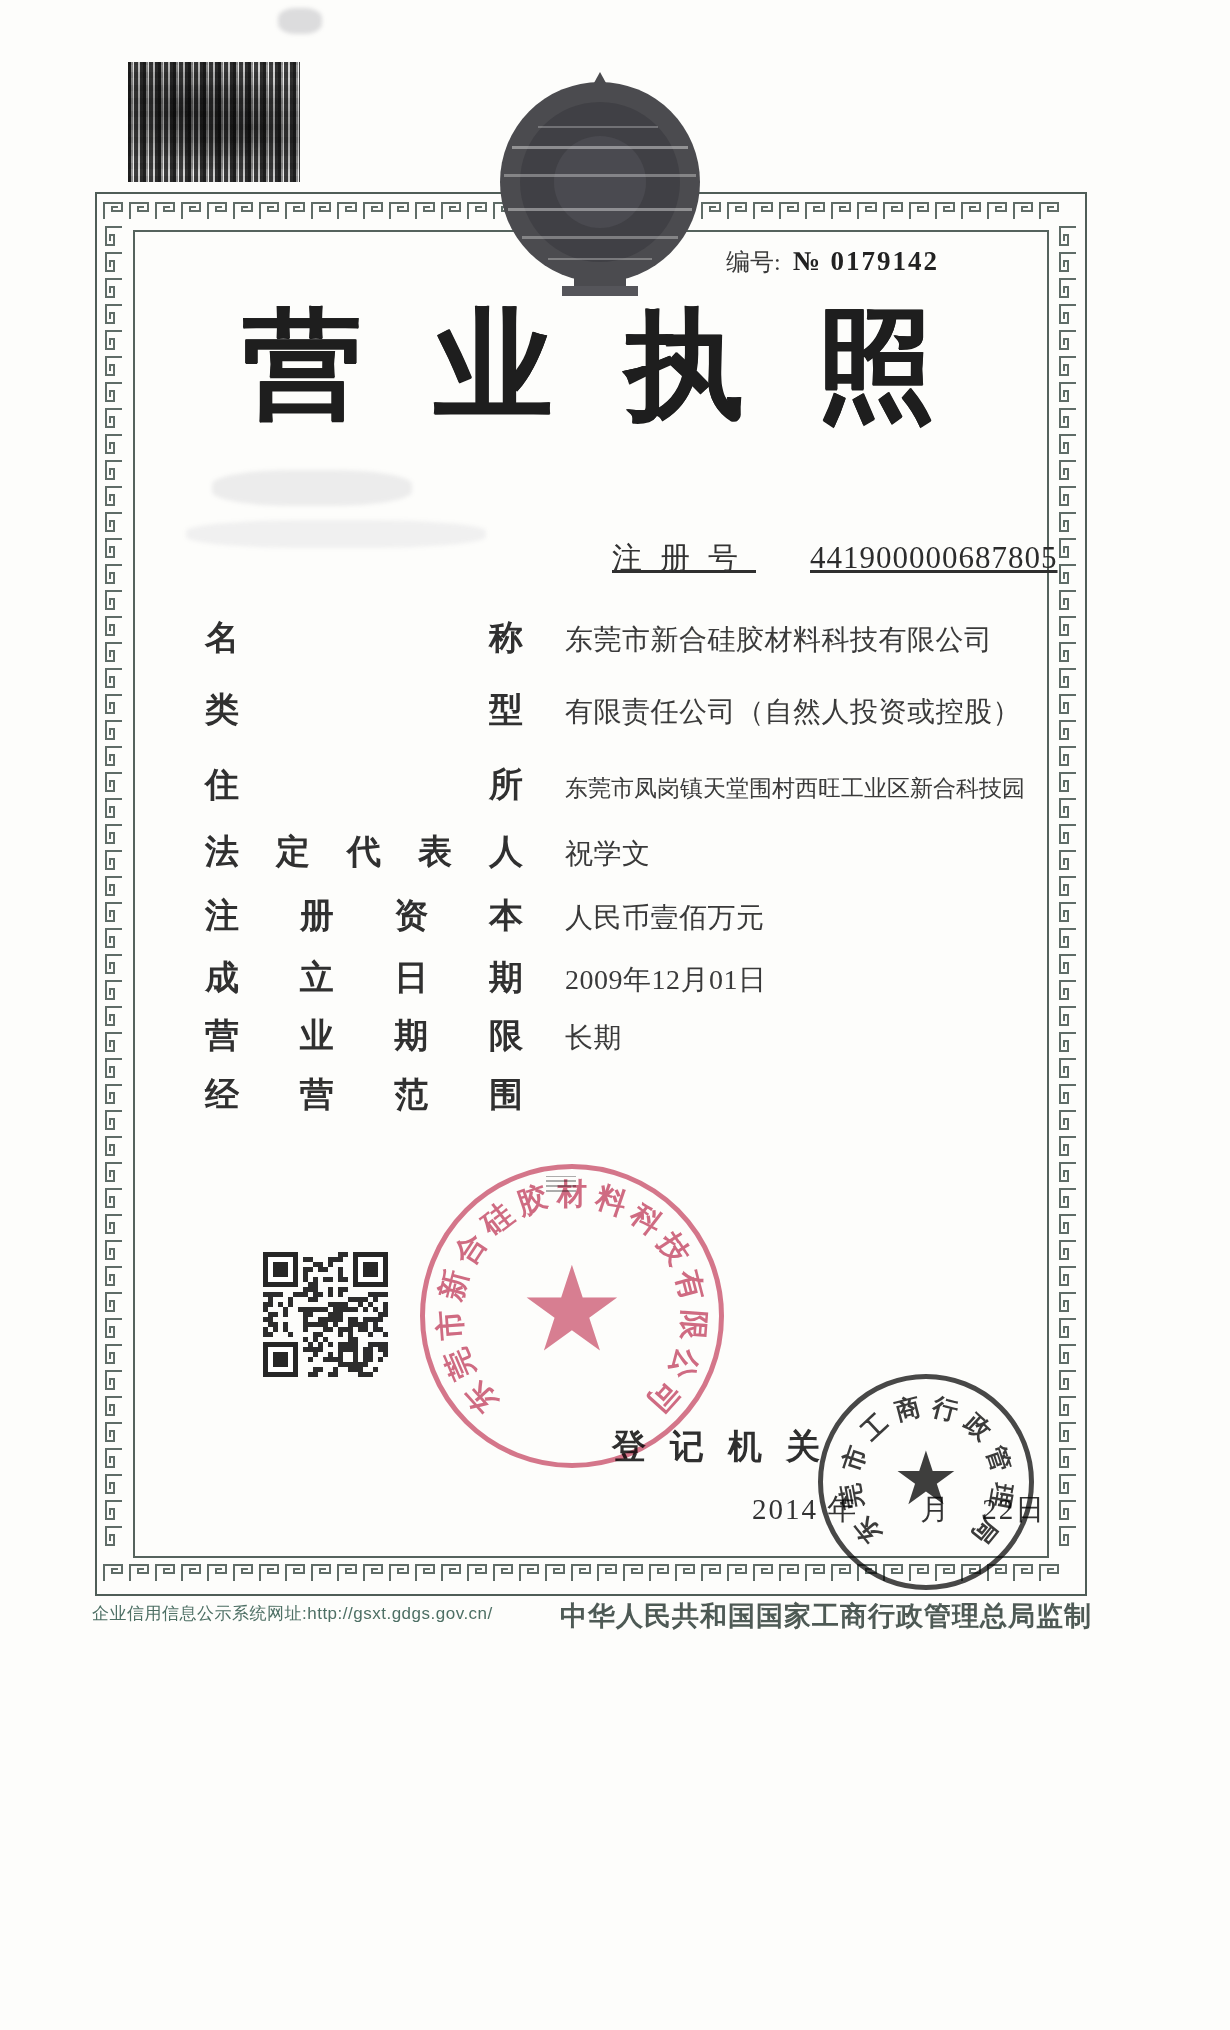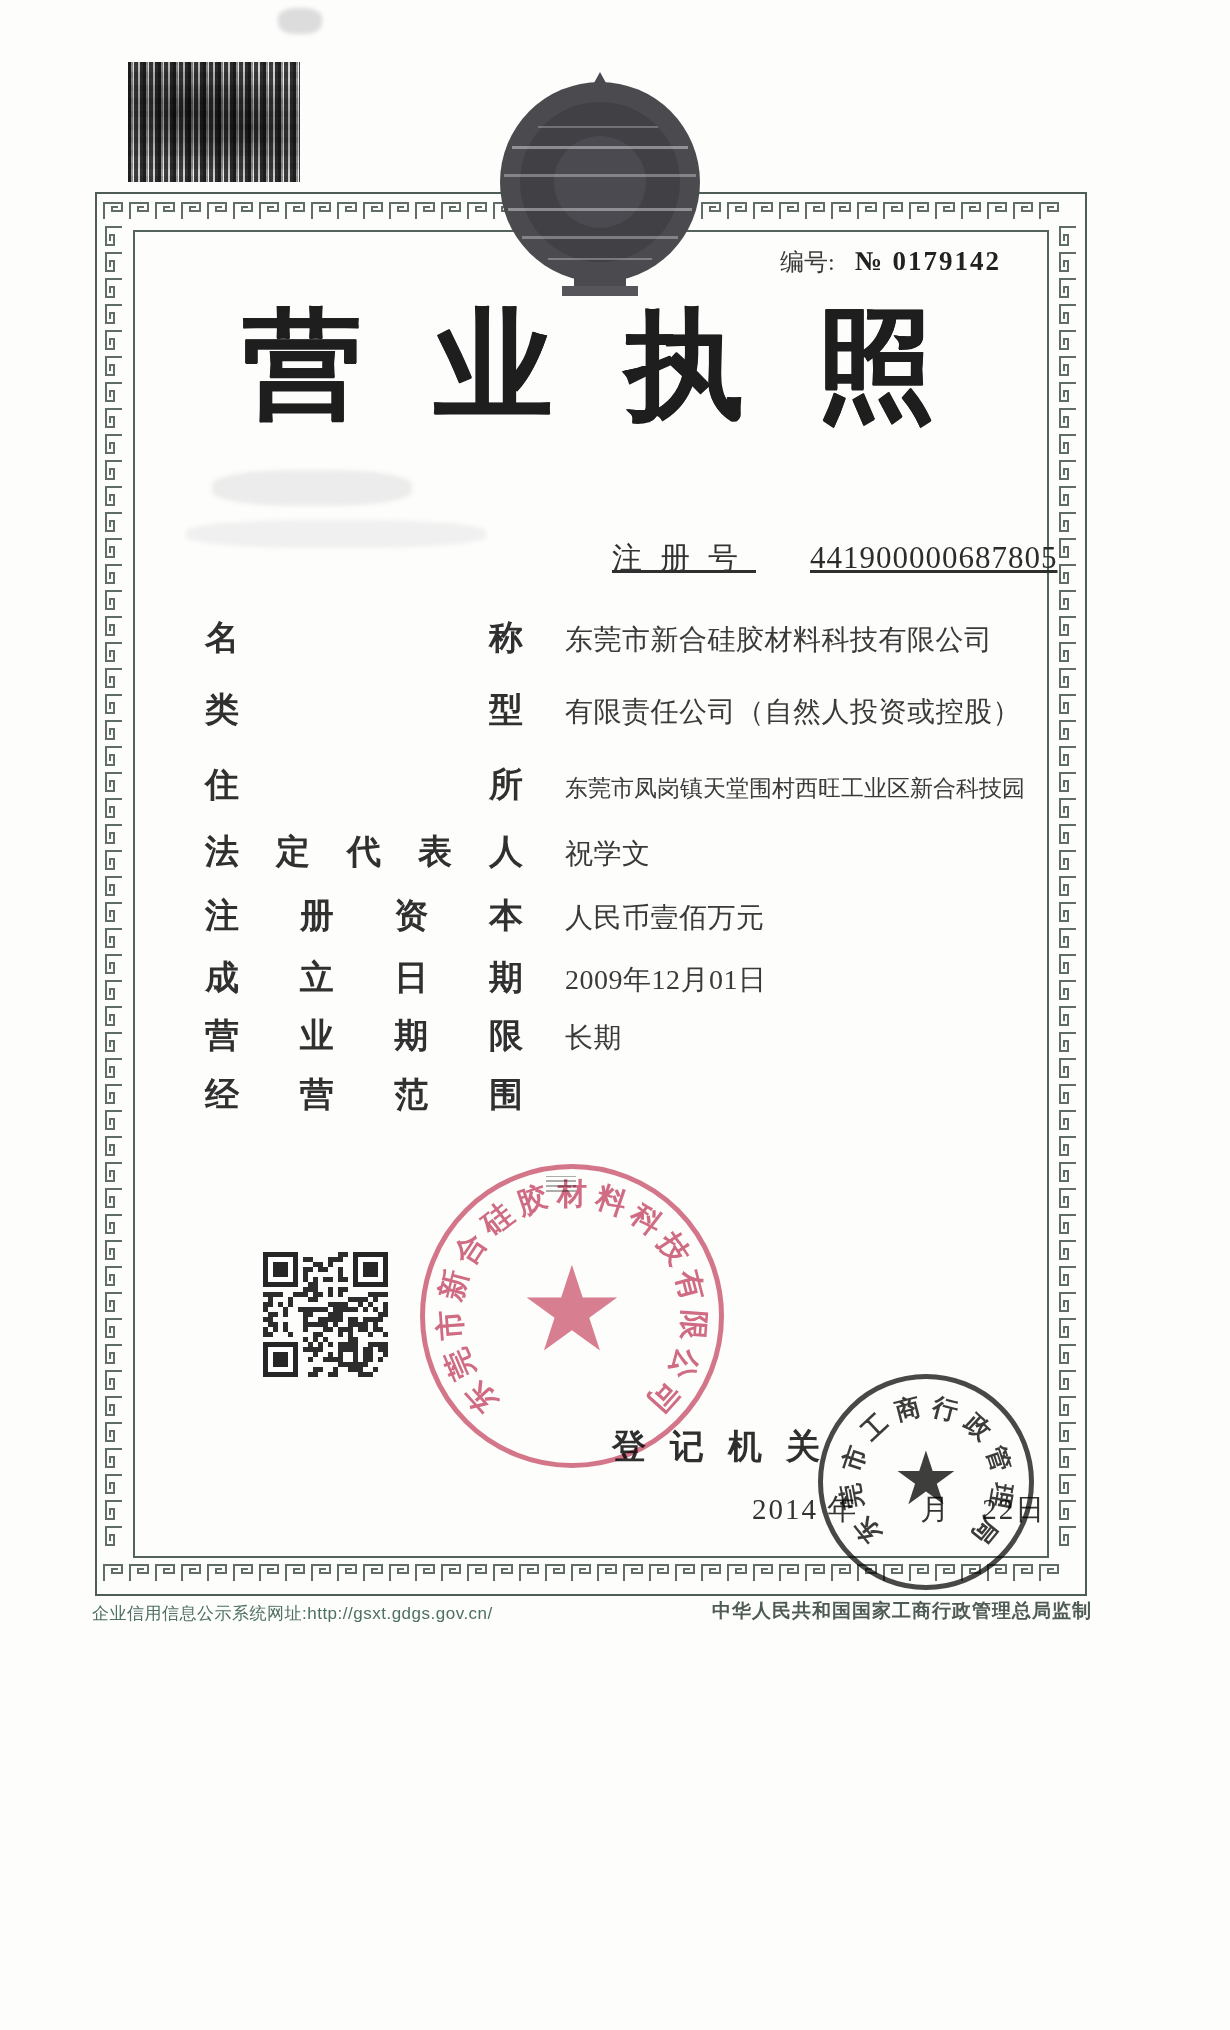--- a/index.html
+++ b/index.html
@@ -29,21 +29,21 @@
   .emblem{position:absolute;left:478px;top:70px;width:244px;height:228px;z-index:3;filter:blur(.4px);}
 
   
   .frame{position:absolute;left:95px;top:192px;width:988px;height:1400px;z-index:1;
          border:2px solid #4f5d57;}
   .frame-inner{position:absolute;left:36px;top:36px;right:36px;bottom:36px;
          border:2px solid #55635d;}
   .b-strip{position:absolute;opacity:.9;}
 
   
-  .serial{position:absolute;left:780px;top:246px;z-index:4;display:flex;align-items:baseline;gap:20px;white-space:nowrap;}
+  .serial{position:absolute;left:726px;top:246px;z-index:4;display:flex;align-items:baseline;gap:12px;white-space:nowrap;}
   .serial .lab{font-size:24px;color:#3a3a3a;}
   .serial .num{font-size:27px;font-weight:bold;color:#222;letter-spacing:2px;}
 
   .title{position:absolute;left:95px;top:286px;width:988px;z-index:4;text-align:center;
          font-size:118px;line-height:1.35;font-weight:900;color:#1e1e1e;
          letter-spacing:.62em;text-indent:.62em;white-space:nowrap;
          text-shadow:.6px 0 currentColor,-.6px 0 currentColor,0 .6px currentColor;
          filter:blur(.3px);}
 
   .regno{position:absolute;left:612px;top:538px;z-index:4;display:flex;align-items:baseline;gap:30px;white-space:nowrap;text-decoration:underline;}
@@ -77,21 +77,21 @@
   .seal-black .seal-ch{font-size:25px;}
 
   .registrar{position:absolute;left:612px;top:1424px;z-index:5;font-size:34px;font-weight:bold;
              color:#2f2f2f;letter-spacing:24px;white-space:nowrap;}
   .issue-date{position:absolute;left:752px;top:1490px;z-index:5;font-size:29px;color:#333;
               white-space:pre;letter-spacing:2px;}
 
   
   .footer-left{position:absolute;left:92px;top:1602px;font-size:17px;color:#4d6f64;
                font-family:"Liberation Sans","DejaVu Sans",sans-serif;letter-spacing:.5px;}
-  .footer-right{position:absolute;right:138px;top:1598px;font-size:19px;color:#4e5a55;
+  .footer-right{position:absolute;right:138px;top:1598px;font-size:27px;color:#4e5a55;
                font-weight:bold;letter-spacing:1px;}
 </style>
 </head>
 <body>
 
 <div class="page">
 
   <div class="barcode"></div>
   <div class="smudge s3"></div>
 

